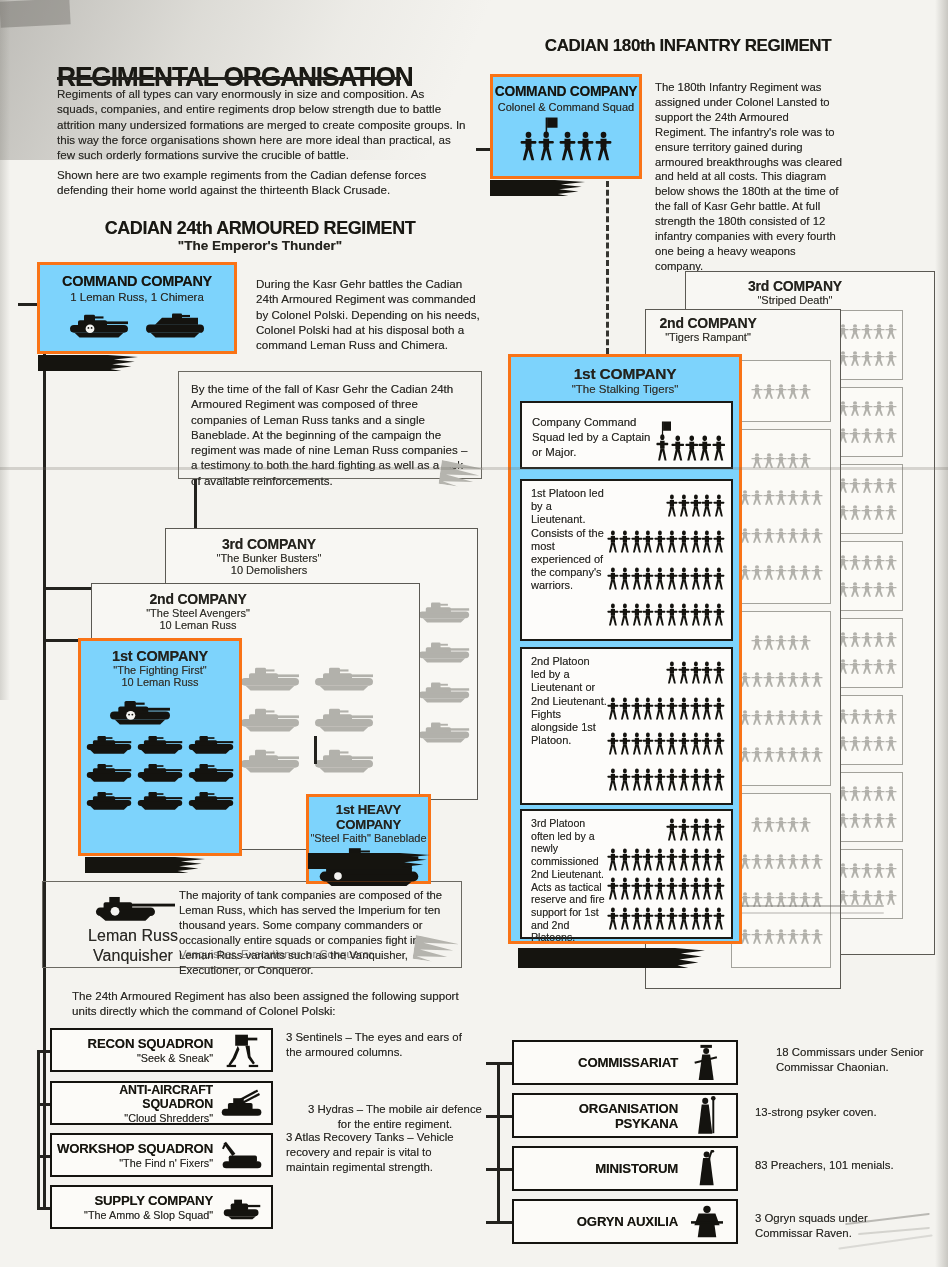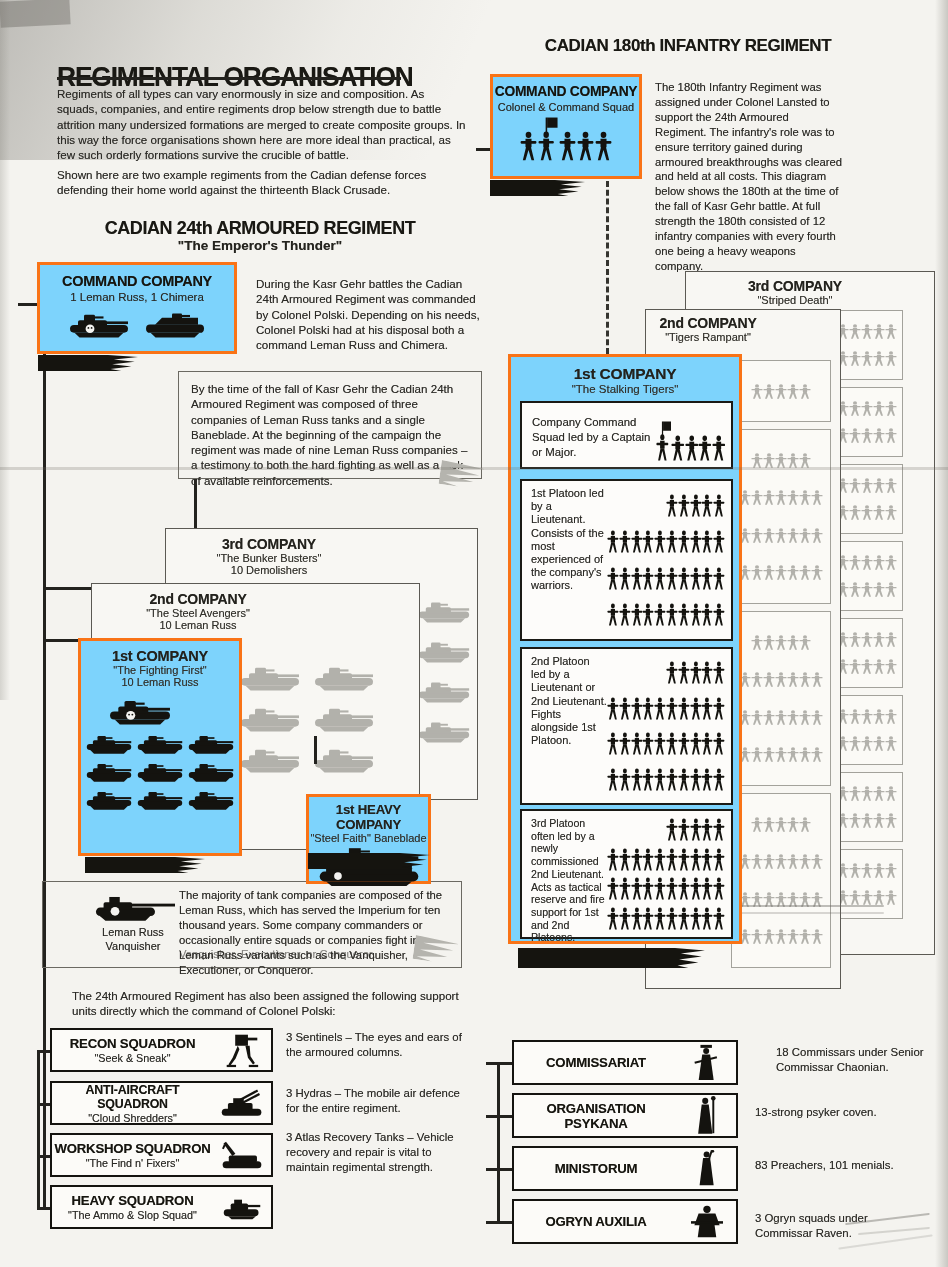--- a/index.html
+++ b/index.html
@@ -64,31 +64,31 @@
   .cs-troops svg{width:13.5px;height:26px;}
   .cs-troops svg.fl{width:15.5px;height:40px;}
   
   .gcol{position:absolute;display:flex;flex-direction:column;}
   .gbox{border:1.2px solid #a3a29b;background:#fbfaf6;display:flex;flex-direction:column;
         justify-content:space-evenly;align-items:center;box-sizing:border-box;}
   .gcol .trow svg{width:12px;height:15px;}
   
   .sbox{position:absolute;background:#fcfbf8;border:2.5px solid #14130f;box-sizing:border-box;
         display:flex;align-items:center;}
-  .sbox-text{flex:1;text-align:center;}
+  .sbox-text{flex:1;text-align:right;}
   .sbox-title{font-weight:bold;font-size:13.2px;letter-spacing:-.2px;color:#16150f;}
   .sbox-name{font-size:10.8px;margin-top:1px;}
   .sbox-icon{width:58px;display:flex;justify-content:center;align-items:center;}
   
   .eagle{position:absolute;display:flex;align-items:stretch;height:16px;color:#15140f;}
   .eagle .bar{flex:1;background:#15140f;}
   .eagle svg{width:30px;height:100%;}
   .graywing{position:absolute;color:#b5b4ae;transform:rotate(8deg);}
   .graywing svg{width:44px;height:24px;}
-  .note-label{font-size:11px;text-align:center;line-height:1.25;}
+  .note-label{font-size:16px;text-align:center;line-height:1.25;}
   .ghostline{opacity:.55;filter:blur(.4px);}
 </style>
 </head>
 <body>
 
 <div class="page">
 
   <div class="abs wash"></div>
   <div class="abs wash2"></div>
   <div class="abs edge-left"></div>
@@ -460,41 +460,41 @@
         <rect x="2" y="22" width="45" height="8" rx="4"></rect>
           <rect x="9" y="15.5" width="28" height="8" rx="2"></rect>
         <g transform="rotate(-28 20 18)">
             <rect x="18" y="12.6" width="30" height="2.6"></rect>
             <rect x="18" y="17" width="30" height="2.6"></rect>
           </g>
         <rect x="15" y="10" width="12" height="6"></rect>
       </svg>
     </div>
   </div>
-  <p class="abs desc" style="left:286px;top:1086px;width:186px;margin:0;">3 Hydras – The mobile air defence for the entire regiment.</p>
+  <p class="abs desc" style="left:286px;top:1086px;width:186px;margin:16px;text-align:center;">3 Hydras – The mobile air defence for the entire regiment.</p>
 
   <div class="sbox" style="left:50px;top:1133px;width:223px;height:44px;">
     <div class="sbox-text">
       <div class="sbox-title">WORKSHOP SQUADRON</div>
       <div class="sbox-name">"The Find n' Fixers"</div>
     </div>
     <div class="sbox-icon ink">
       <svg viewBox="0 0 50 34" style="width:44px;height:30px;">
         <rect x="3" y="24" width="44" height="8" rx="4"></rect>
           <rect x="10" y="17.5" width="32" height="8" rx="2"></rect>
         <path d="M14 18 L4 4 l2.8-2 L17.5 15.5 z"></path>
           <path d="M4.5 4.5 l-2.2 5 2 .9 2.2-4.6 z"></path>
       </svg>
     </div>
   </div>
   <p class="abs desc" style="left:286px;top:1130px;width:186px;margin:0;">3 Atlas Recovery Tanks – Vehicle recovery and repair is vital to maintain regimental strength.</p>
 
   <div class="sbox" style="left:50px;top:1185px;width:223px;height:44px;">
     <div class="sbox-text">
-      <div class="sbox-title">HEAVY SQUADRON</div>
+      <div class="sbox-title">SUPPLY COMPANY</div>
       <div class="sbox-name">"The Ammo &amp; Slop Squad"</div>
     </div>
     <div class="sbox-icon ink">
       <svg viewBox="0 0 46 28" style="width:40px;height:25px;">
         <rect x="2" y="16" width="40" height="8" rx="4"></rect>
           <path d="M7 24 h32 l-4 3.5 h-24 z"></path>
         <rect x="10" y="9.5" width="20" height="8" rx="2"></rect>
           <rect x="26" y="11" width="18" height="2.6"></rect>
         <rect x="14" y="5" width="9" height="5.5"></rect>
       </svg>

